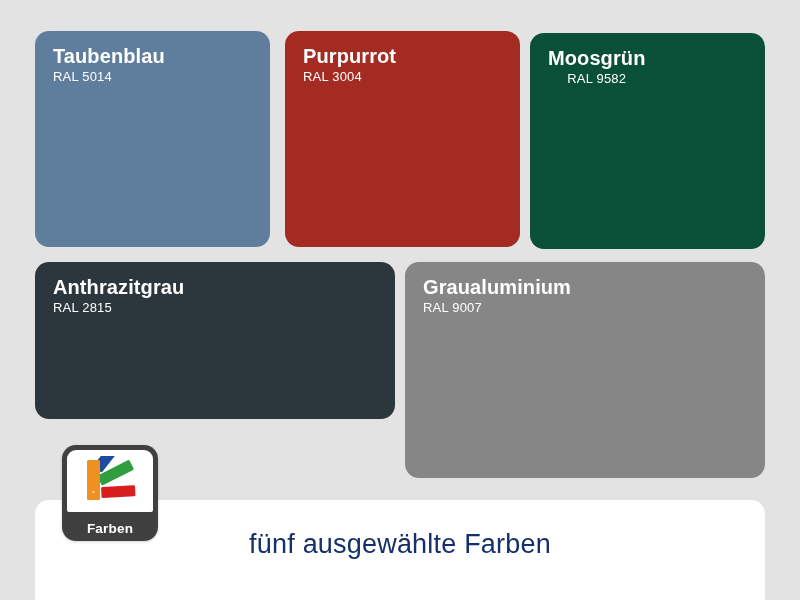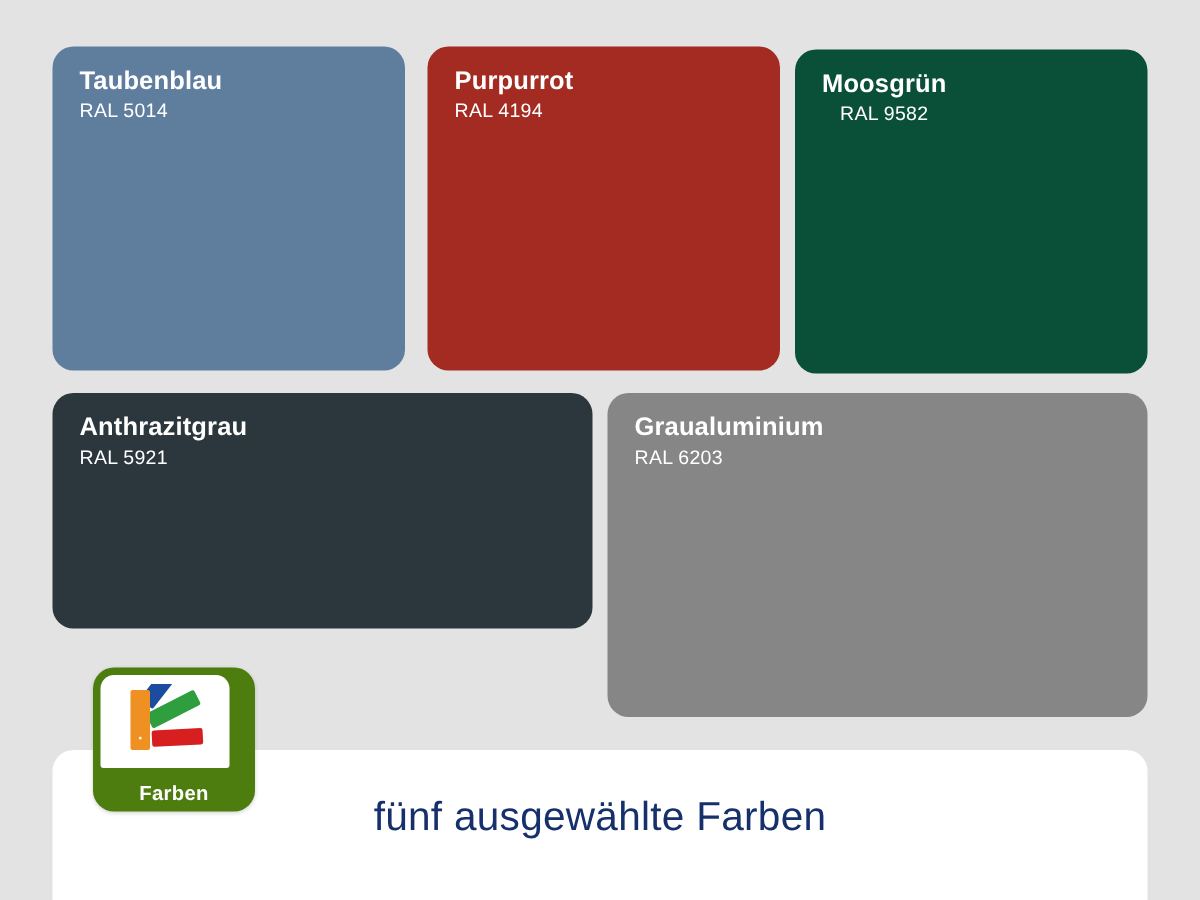--- a/index.html
+++ b/index.html
@@ -32,21 +32,21 @@
     overflow: hidden;
   }
   .swatch-label-wrap {
     position: absolute;
     left: 18px;
     top: 13px;
     line-height: 1.22;
     user-select: none;
   }
   .swatch-name {
-    font-size: 17px;
+    font-size: 20px;
     font-weight: bold;
     letter-spacing: 0.1px;
     margin: 0 0 1px 0;
     white-space: nowrap;
   }
   .swatch-code {
     font-size: 13px;
     font-weight: normal;
     letter-spacing: 0.2px;
     margin: 0;
@@ -134,50 +134,50 @@
   <div class="swatch" id="sw-0" style="background: rgb(95, 126, 158); color: rgb(255, 255, 255);">
     <div class="swatch-label-wrap">
       <div class="swatch-name">Taubenblau</div>
       <div class="swatch-code">RAL 5014</div>
     </div>
   </div>
 
   <div class="swatch" id="sw-1" style="background: rgb(163, 43, 34); color: rgb(255, 255, 255);">
     <div class="swatch-label-wrap">
       <div class="swatch-name">Purpurrot</div>
-      <div class="swatch-code">RAL 4194</div>
+      <div class="swatch-code">RAL 3004</div>
     </div>
   </div>
 
   <div class="swatch" id="sw-2" style="background: rgb(10, 79, 55); color: rgb(255, 255, 255);">
     <div class="swatch-label-wrap">
       <div class="swatch-name">Moosgrün</div>
       <div class="swatch-code">RAL 9582</div>
     </div>
   </div>
 
   <div class="swatch" id="sw-3" style="background: rgb(43, 55, 60); color: rgb(255, 255, 255);">
     <div class="swatch-label-wrap">
       <div class="swatch-name">Anthrazitgrau</div>
-      <div class="swatch-code">RAL 5921</div>
+      <div class="swatch-code">RAL 2815</div>
     </div>
   </div>
 
   <div class="swatch" id="sw-4" style="background: rgb(134, 134, 134); color: rgb(255, 255, 255);">
     <div class="swatch-label-wrap">
       <div class="swatch-name">Graualuminium</div>
-      <div class="swatch-code">RAL 6203</div>
+      <div class="swatch-code">RAL 9007</div>
     </div>
   </div>
 
   <div id="caption-panel">
     <div id="caption-text" style="color: rgb(22, 48, 107);">fünf ausgewählte Farben</div>
   </div>
 
-  <div id="brand-badge" style="background: #4d7c0f; padding-left: 12px;">
+  <div id="brand-badge" style="background: #404040;">
     <div id="brand-badge-inner">
       <svg id="brand-badge-icon" viewBox="0 0 62 50">
 
         <g id="fan-red">
           <rect x="22" y="31" width="34" height="11" rx="1.5" fill="#d81f20" transform="rotate(-3 22 31)"></rect>
         </g>
 
         <g id="fan-green">
           <rect x="18" y="20" width="36" height="11" rx="1.5" fill="#2f9e3e" transform="rotate(-27 18 20)"></rect>
         </g>

